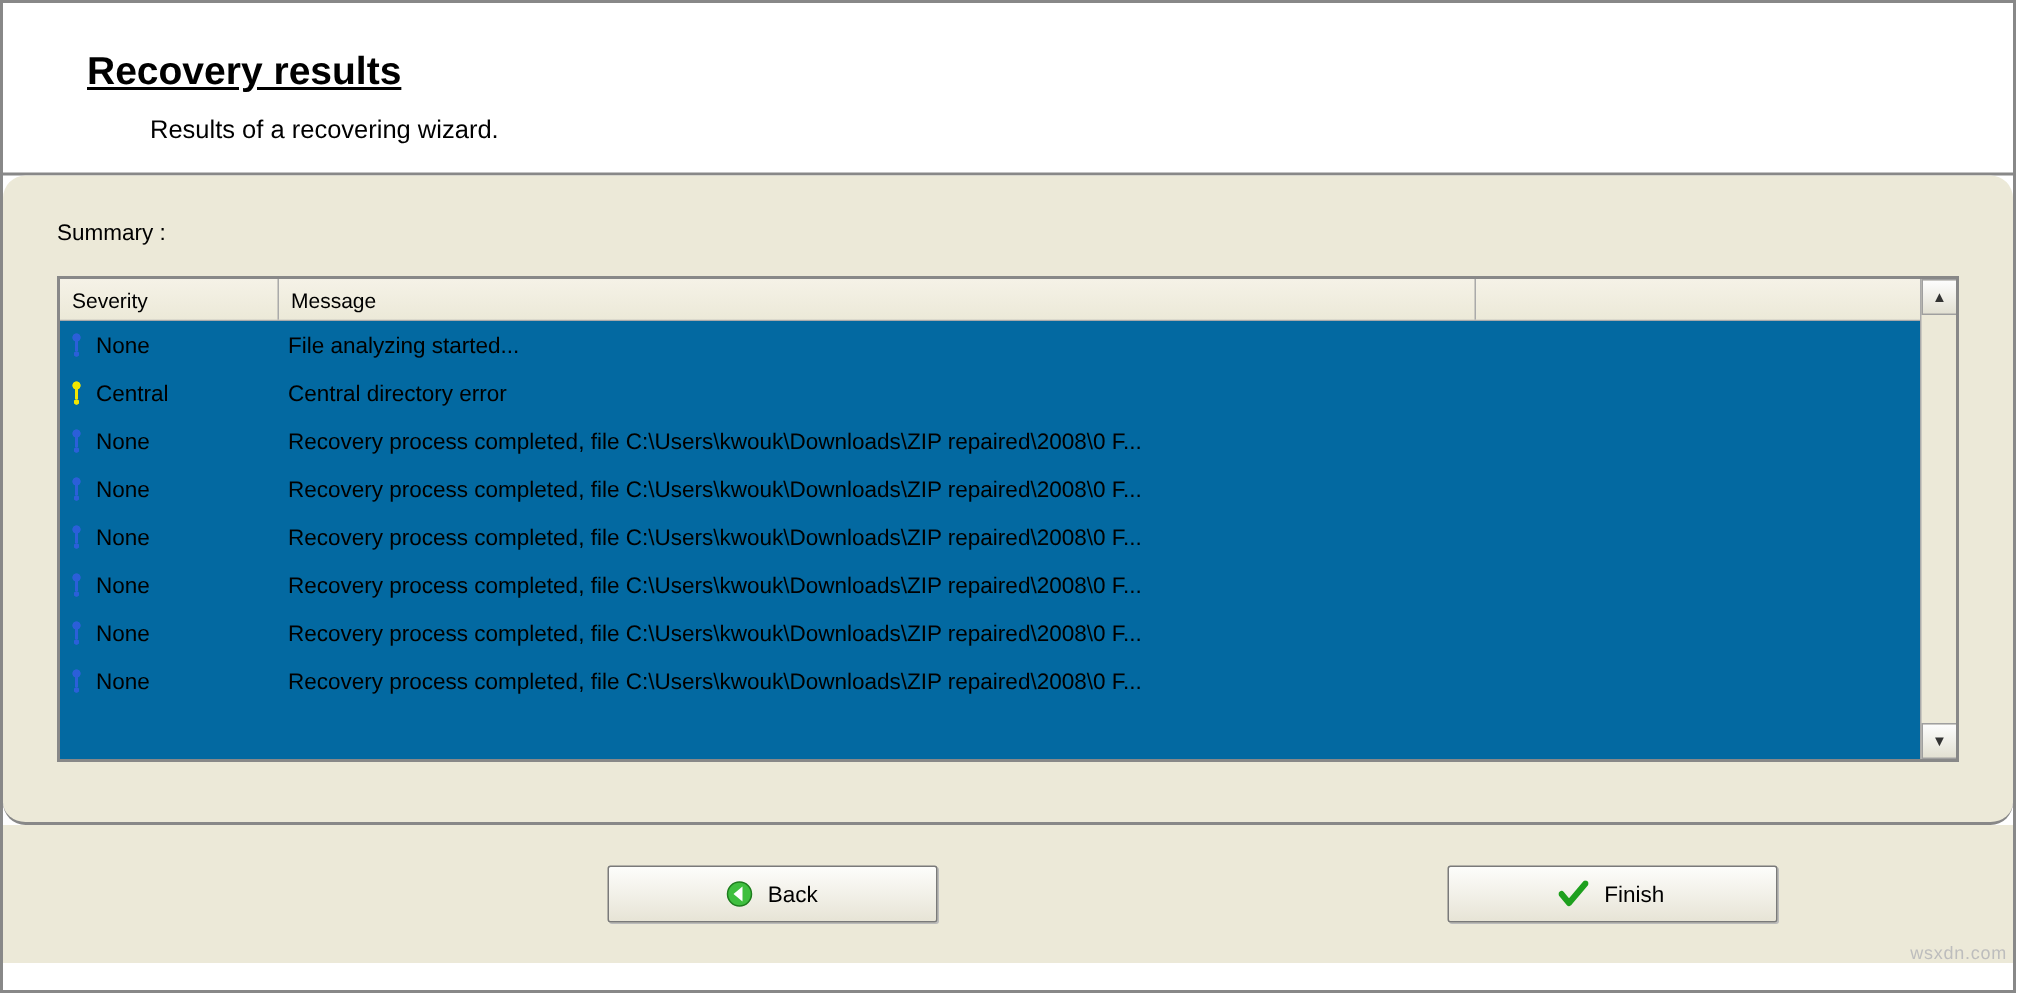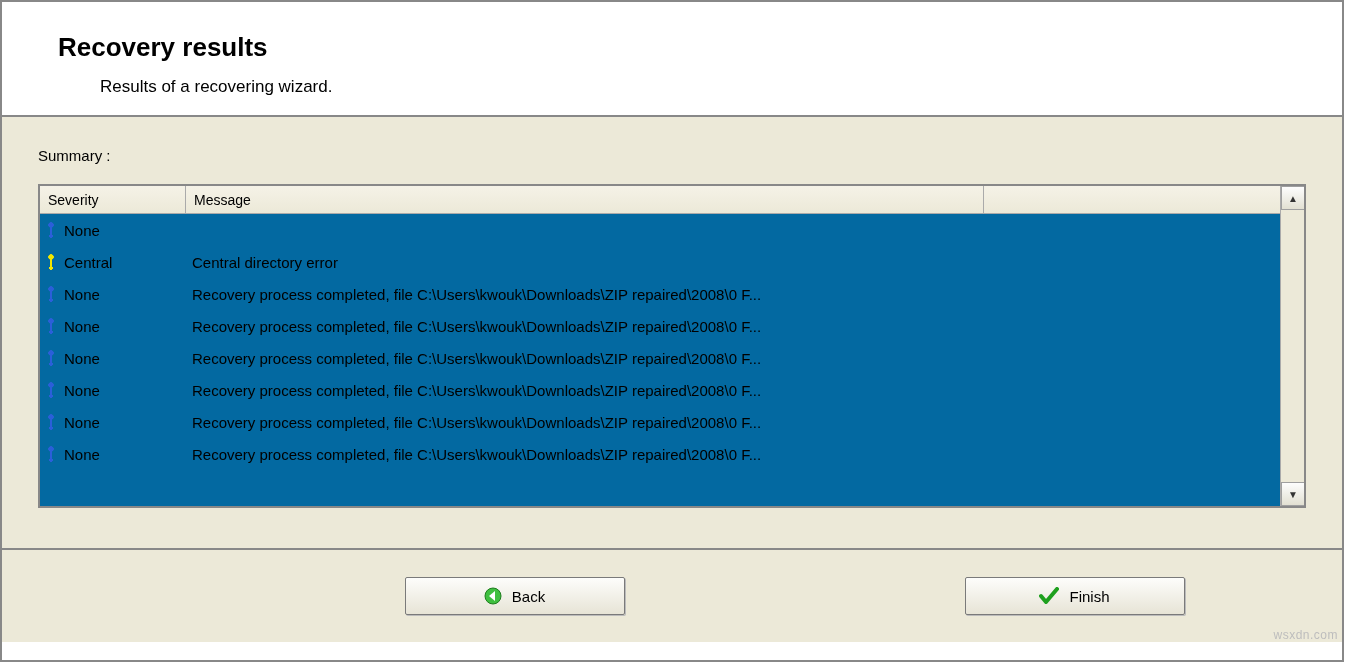--- a/index.html
+++ b/index.html
@@ -20,30 +20,32 @@
     .header {
       padding: 30px 0 18px 56px;
       border-bottom: 2px solid #888888;
       background: #ffffff;
     }
     .title {
       font-size: 26px;
       font-weight: bold;
       color: #000;
       margin-bottom: 14px;
+      text-decoration: underline;
     }
     .subtitle {
       font-size: 17px;
       color: #000;
       margin-left: 42px;
     }
     .content {
       background: #ece9d8;
       padding: 30px 36px 40px 36px;
       border-bottom: 2px solid #888888;
+      border-radius: 15px;
     }
     .summary-label {
       font-size: 15px;
       margin-bottom: 20px;
       color: #000;
     }
     .table-wrap {
       border: 2px solid #888888;
       background: #0369a1;
       position: relative;
@@ -199,20 +201,21 @@
           <span>▼</span>
         </div>
       </div>
 
       <div class="table-body">
         <div class="row">
           <div class="sev-col">
             <span class="icon-blue"></span>
             <span class="sev-text">None</span>
           </div>
+          <div class="msg-col">File analyzing started...</div>
         </div>
         <div class="row">
           <div class="sev-col">
             <span class="icon-yellow"></span>
             <span class="sev-text">Central</span>
           </div>
           <div class="msg-col">Central directory error</div>
         </div>
         <div class="row">
           <div class="sev-col">

